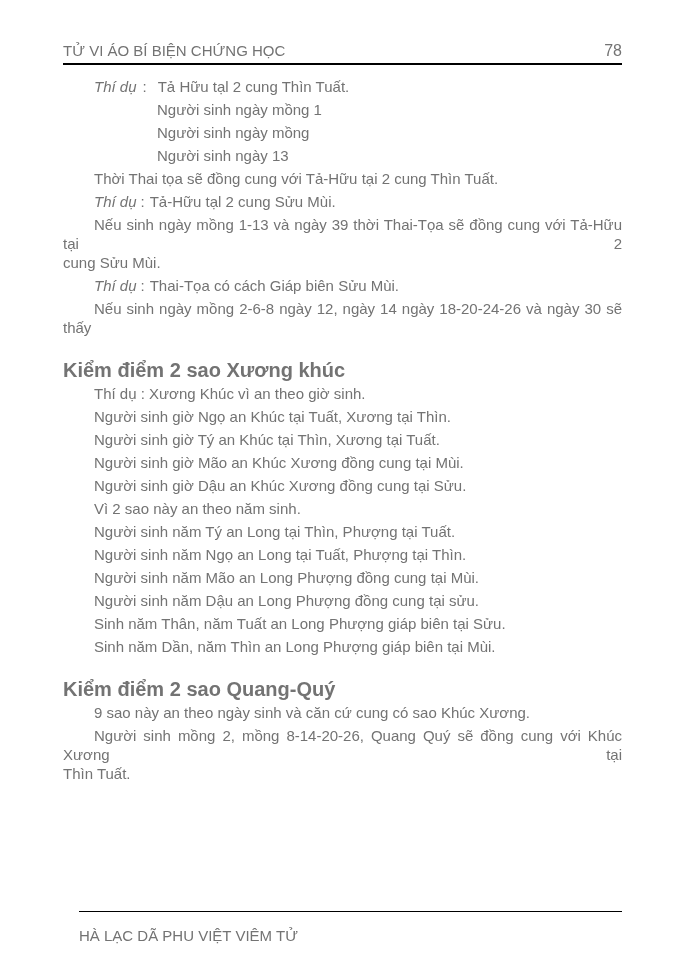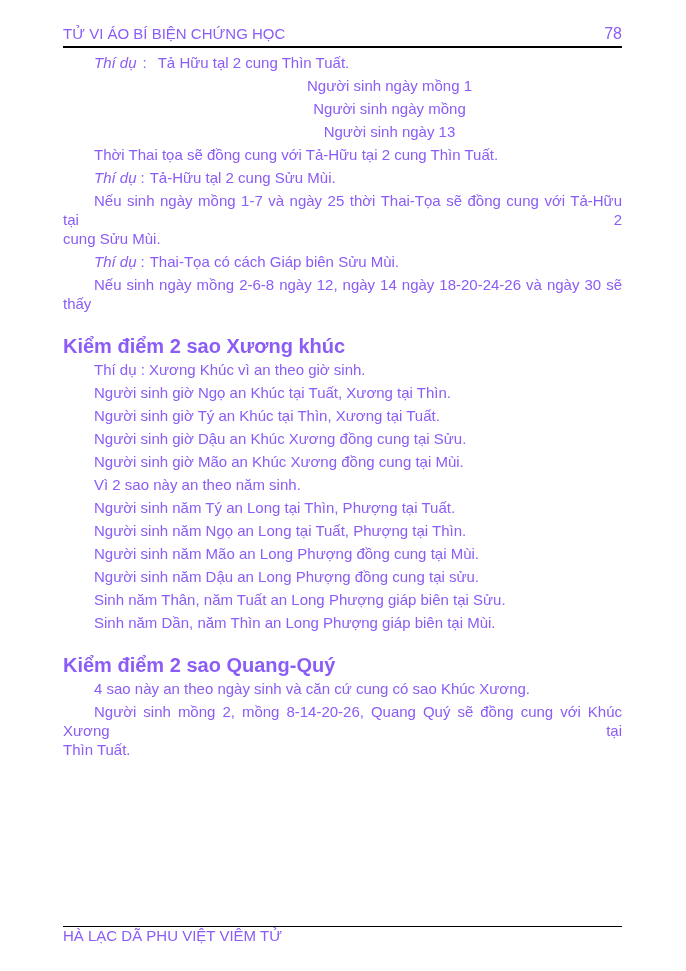--- a/index.html
+++ b/index.html
@@ -3,64 +3,64 @@
 <meta charset="utf-8">
 <style>
   html, body { margin: 0; padding: 0; background: #ffffff; }
   .page {
     position: relative;
     width: 686px;
     height: 969px;
     background: #ffffff;
     font-family: "Liberation Sans", "DejaVu Sans", sans-serif;
     font-size: 15px;
-    color: #8b5cf6;
+    color: #737373;
     overflow: hidden;
   }
   
   .hdr {
     position: absolute;
     left: 63px; right: 64px; top: 25px;
     display: flex;
     justify-content: space-between;
     align-items: flex-end;
     border-bottom: 2px solid #000;
     padding-bottom: 4px;
     line-height: 17px;
   }
-  .hdr .pgnum { font-size: 16px; }
+  .hdr .pgnum { font-size: 16px; margin-top: 17px; }
   
   .bodycol {
     position: absolute;
-    left: 63px; right: 64px; top: 53px;
+    left: 63px; right: 64px; top: 77px;
   }
   .ln {
     line-height: 19px;
     margin: 0 0 4px 0;
   }
   .pre { white-space: pre-wrap; }
   .ind1 { padding-left: 31px; }   
-  .ind2 { padding-left: 94px; text-align: center; }   
+  .ind2 { padding-left: 94px; }   
   .ti   { text-indent: 31px; }    
   .just { text-align: justify; text-align-last: justify; }
   .it   { font-style: italic; }
   .colon1 { margin-left: 6px; margin-right: 11px; }
   .colon2 { margin-left: 4px; margin-right: 5px; }
   h2.sect {
     font-size: 20px;
     font-weight: bold;
     line-height: 19px;
     margin: 24px 0 4px 0;
   }
   
   .ftr {
     position: absolute;
-    left: 63px; right: 64px; bottom: 25px;
+    left: 79px; right: 64px; bottom: 25px;
     border-top: 1.5px solid #000;
-    padding-top: 0;
+    padding-top: 15px;
     line-height: 17px;
   }
 </style>
 </head>
 <body>
 
 <div class="page">
 
   <div class="hdr">
     <span>TỬ VI ÁO BÍ BIỆN CHỨNG HỌC</span>
@@ -72,47 +72,47 @@
     <div class="ln ind1"><span class="it">Thí dụ</span><span class="colon1">:</span><span>Tả Hữu tạl 2 cung Thìn Tuất.</span></div>
     <div class="ln ind2 pre">Người sinh ngày mồng 1</div>
     <div class="ln ind2 pre">Người sinh ngày mồng</div>
     <div class="ln ind2 pre">Người sinh ngày 13</div>
 
     <div class="ln ind1">Thời Thai tọa sẽ đồng cung với Tả-Hữu tại 2 cung Thìn Tuất.</div>
 
     <div class="ln ind1"><span class="it">Thí dụ</span><span class="colon2">:</span><span>Tả-Hữu tạl 2 cung Sửu Mùi.</span></div>
 
     <div class="ln">
-      <div class="ti just">Nếu sinh ngày mồng 1-7 và ngày 25 thời Thai-Tọa sẽ đồng cung với Tả-Hữu tại 2</div>
+      <div class="ti just">Nếu sinh ngày mồng 1-13 và ngày 39 thời Thai-Tọa sẽ đồng cung với Tả-Hữu tại 2</div>
       <div>cung Sửu Mùi.</div>
     </div>
 
     <div class="ln ind1"><span class="it">Thí dụ</span><span class="colon2">:</span><span>Thai-Tọa có cách Giáp biên Sửu Mùi.</span></div>
 
     <div class="ln">
       <div class="ti just">Nếu sinh ngày mồng 2-6-8 ngày 12, ngày 14 ngày 18-20-24-26 và ngày 30 sẽ thấy</div>
     </div>
 
     <h2 class="sect">Kiểm điểm 2 sao Xương khúc</h2>
     <div class="ln ind1">Thí dụ : Xương Khúc vì an theo giờ sinh.</div>
     <div class="ln ind1">Người sinh giờ Ngọ an Khúc tại Tuất, Xương tại Thìn.</div>
     <div class="ln ind1">Người sinh giờ Tý an Khúc tại Thìn, Xương tại Tuất.</div>
+    <div class="ln ind1">Người sinh giờ Mão an Khúc Xương đồng cung tại Mùi.</div>
     <div class="ln ind1">Người sinh giờ Dậu an Khúc Xương đồng cung tại Sửu.</div>
-    <div class="ln ind1">Người sinh giờ Mão an Khúc Xương đồng cung tại Mùi.</div>
 
     <div class="ln ind1">Vì 2 sao này an theo năm sinh.</div>
     <div class="ln ind1">Người sinh năm Tý an Long tại Thìn, Phượng tại Tuất.</div>
     <div class="ln ind1">Người sinh năm Ngọ an Long tại Tuất, Phượng tại Thìn.</div>
     <div class="ln ind1">Người sinh năm Mão an Long Phượng đồng cung tại Mùi.</div>
     <div class="ln ind1">Người sinh năm Dậu an Long Phượng đồng cung tại sửu.</div>
     <div class="ln ind1">Sinh năm Thân, năm Tuất an Long Phượng giáp biên tại Sửu.</div>
     <div class="ln ind1">Sinh năm Dần, năm Thìn an Long Phượng giáp biên tại Mùi.</div>
 
     <h2 class="sect">Kiểm điểm 2 sao Quang-Quý</h2>
-    <div class="ln ind1">4 sao này an theo ngày sinh và căn cứ cung có sao Khúc Xương.</div>
+    <div class="ln ind1">9 sao này an theo ngày sinh và căn cứ cung có sao Khúc Xương.</div>
     <div class="ln">
       <div class="ti just">Người sinh mồng 2, mồng 8-14-20-26, Quang Quý sẽ đồng cung với Khúc Xương tại</div>
       <div>Thìn Tuất.</div>
     </div>
 
   </div>
 
   <div class="ftr">
     <span>HÀ LẠC DÃ PHU VIỆT VIÊM TỬ</span>
   </div>

